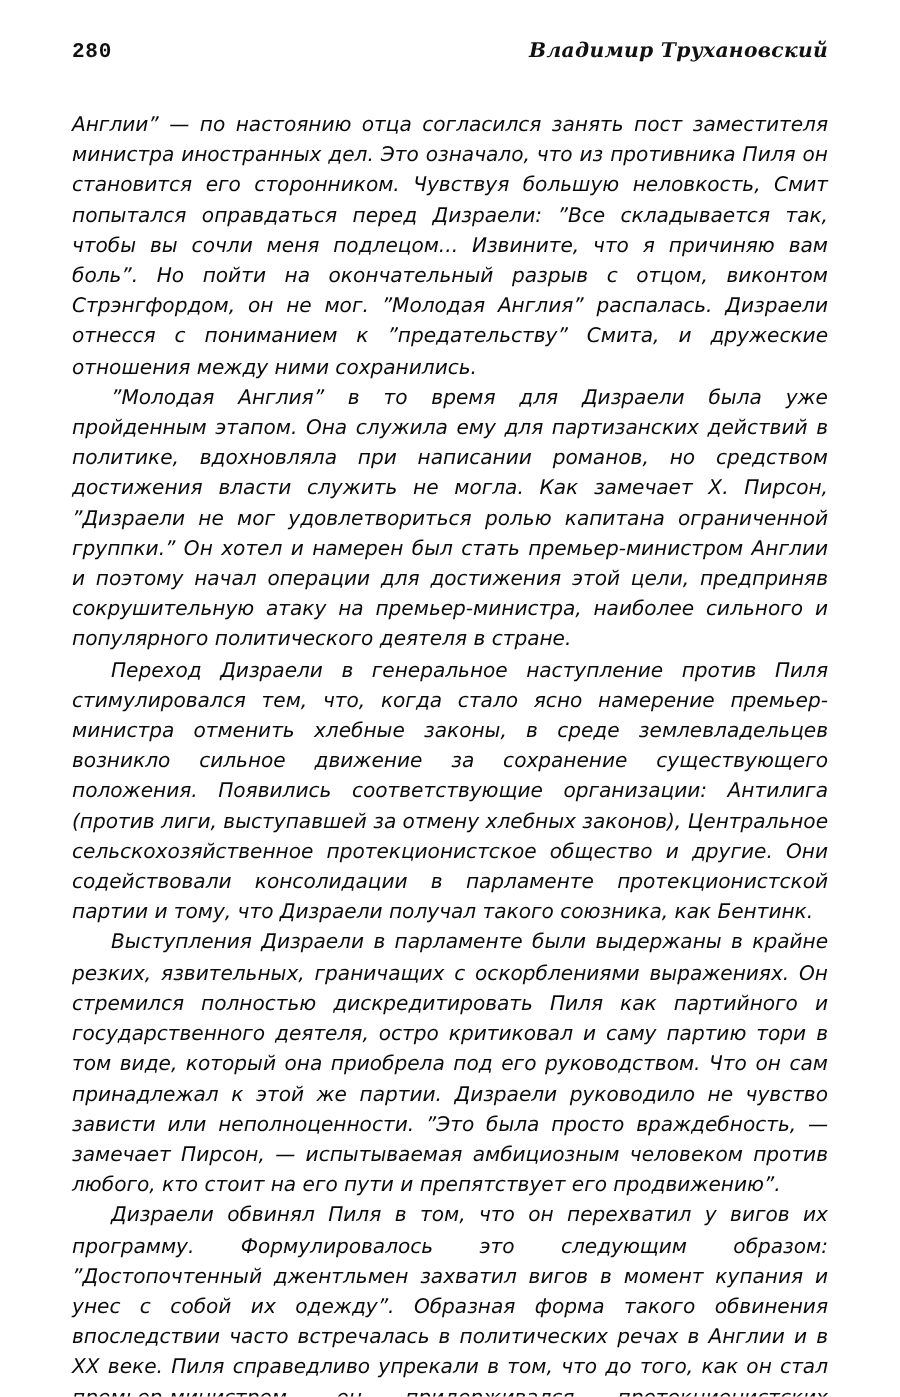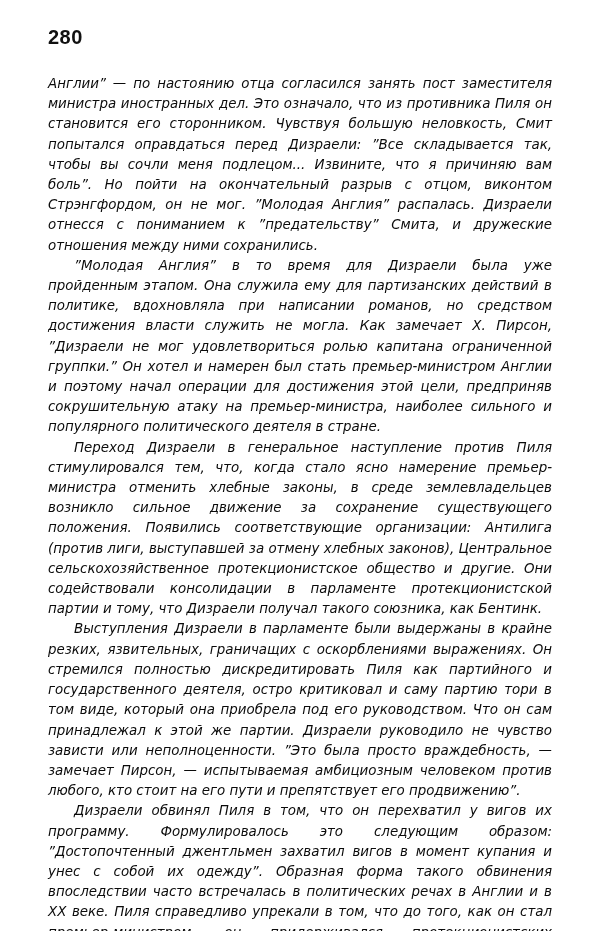--- a/index.html
+++ b/index.html
@@ -22,22 +22,22 @@
     padding: 26px 48px 20px 48px;
   }
   .header {
     display: flex;
     align-items: baseline;
     justify-content: space-between;
     margin-bottom: 22px;
     height: 26px;
   }
   .page-number {
-    font-family: Liberation Sans, sans-serif;
-    font-size: 20px;
+    font-family: Liberation Mono, monospace;
+    font-size: 14px;
     font-weight: bold;
     letter-spacing: 0.5px;
     color: #111;
   }
   .running-title {
     font-family: "DejaVu Serif", serif;
     font-style: italic;
     font-weight: bold;
     font-size: 13.5px;
     color: #111;
@@ -62,20 +62,21 @@
     text-indent: 0;
   }
 </style>
 </head>
 <body>
 
 <div class="page">
 
   <div class="header">
     <div class="page-number">280</div>
+    <div class="running-title">Владимир Трухановский</div>
   </div>
 
   <div class="body-text">
     <p class="noindent">Англии” — по настоянию отца согласился занять пост заместителя министра иностранных дел. Это означало, что из противника Пиля он становится его сторонником. Чувствуя большую неловкость, Смит попытался оправдаться перед Дизраели: ”Все складывается так, чтобы вы сочли меня подлецом... Извините, что я причиняю вам боль”. Но пойти на окончательный разрыв с отцом, виконтом Стрэнгфордом, он не мог. ”Молодая Англия” распалась. Дизраели отнесся с пониманием к ”предательству” Смита, и дружеские отношения между ними сохранились.</p>
     <p>”Молодая Англия” в то время для Дизраели была уже пройденным этапом. Она служила ему для партизанских действий в политике, вдохновляла при написании романов, но средством достижения власти служить не могла. Как замечает X. Пирсон, ”Дизраели не мог удовлетвориться ролью капитана ограниченной группки.” Он хотел и намерен был стать премьер-министром Англии и поэтому начал операции для достижения этой цели, предприняв сокрушительную атаку на премьер-министра, наиболее сильного и популярного политического деятеля в стране.</p>
     <p>Переход Дизраели в генеральное наступление против Пиля стимулировался тем, что, когда стало ясно намерение премьер-министра отменить хлебные законы, в среде землевладельцев возникло сильное движение за сохранение существующего положения. Появились соответствующие организации: Антилига (против лиги, выступавшей за отмену хлебных законов), Центральное сельскохозяйственное протекционистское общество и другие. Они содействовали консолидации в парламенте протекционистской партии и тому, что Дизраели получал такого союзника, как Бентинк.</p>
     <p>Выступления Дизраели в парламенте были выдержаны в крайне резких, язвительных, граничащих с оскорблениями выражениях. Он стремился полностью дискредитировать Пиля как партийного и государственного деятеля, остро критиковал и саму партию тори в том виде, который она приобрела под его руководством. Что он сам принадлежал к этой же партии. Дизраели руководило не чувство зависти или неполноценности. ”Это была просто враждебность, — замечает Пирсон, — испытываемая амбициозным человеком против любого, кто стоит на его пути и препятствует его продвижению”.</p>
     <p>Дизраели обвинял Пиля в том, что он перехватил у вигов их программу. Формулировалось это следующим образом: ”Достопочтенный джентльмен захватил вигов в момент купания и унес с собой их одежду”. Образная форма такого обвинения впоследствии часто встречалась в политических речах в Англии и в XX веке. Пиля справедливо упрекали в том, что до того, как он стал премьер-министром, он придерживался протекционистских принципов, а теперь занимает прямо противоположную позицию. Возразить против этого было нечего.</p>
   </div>
 

